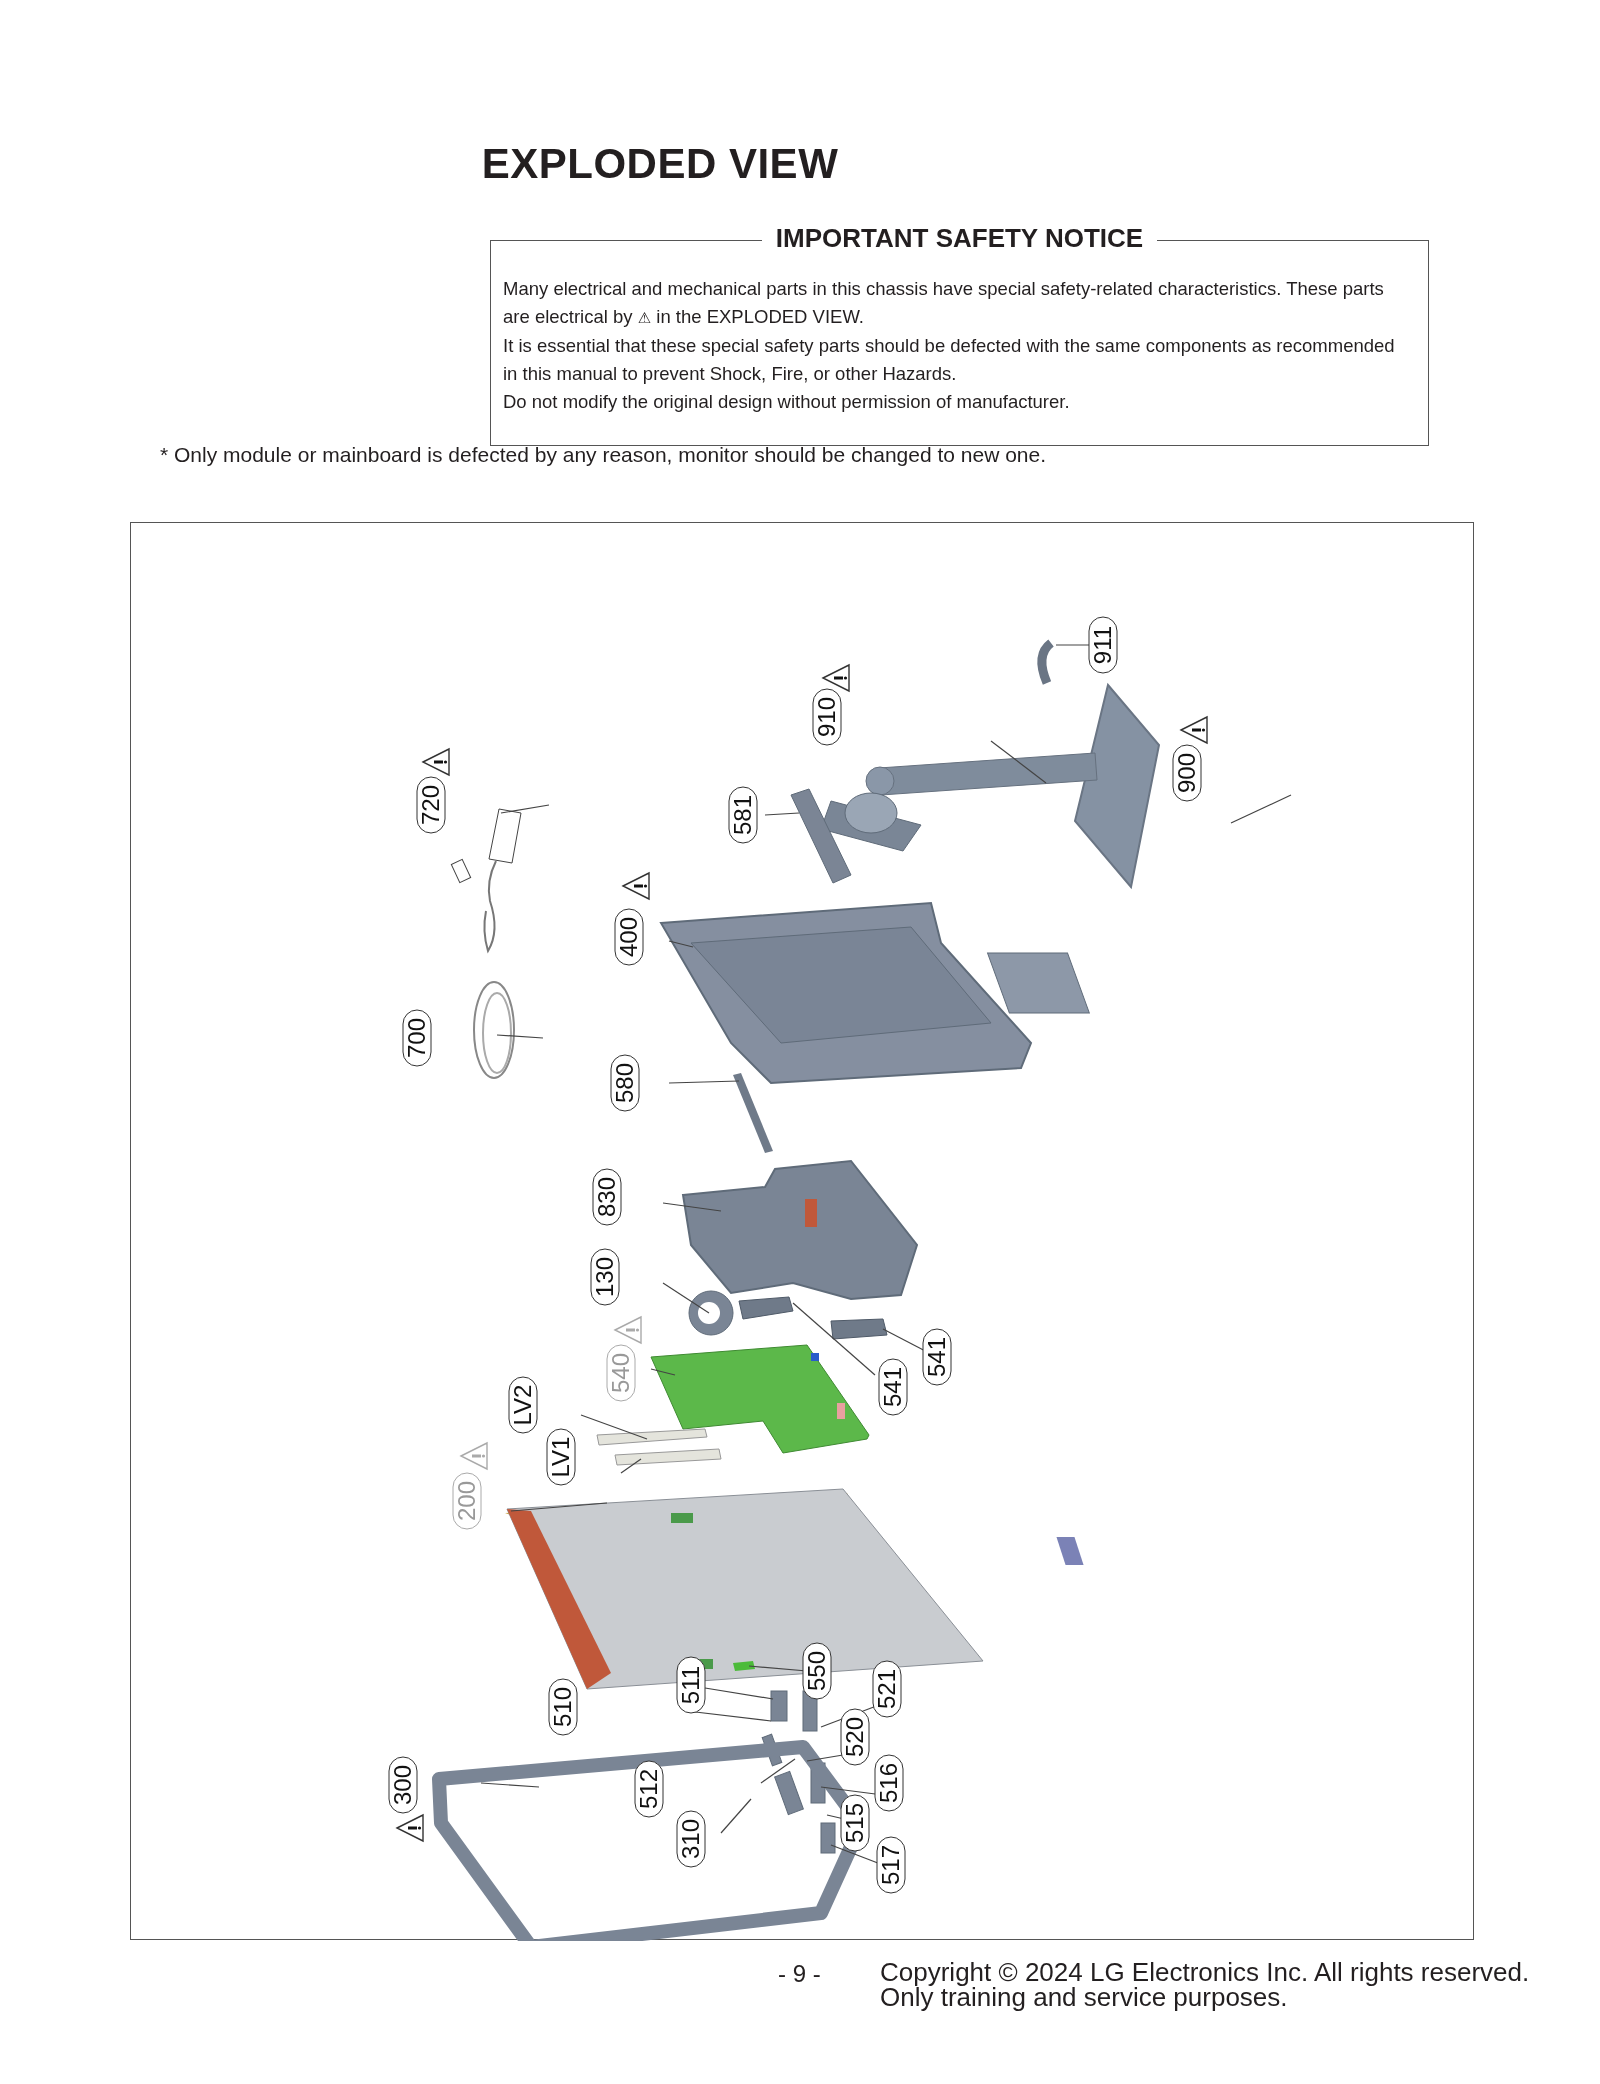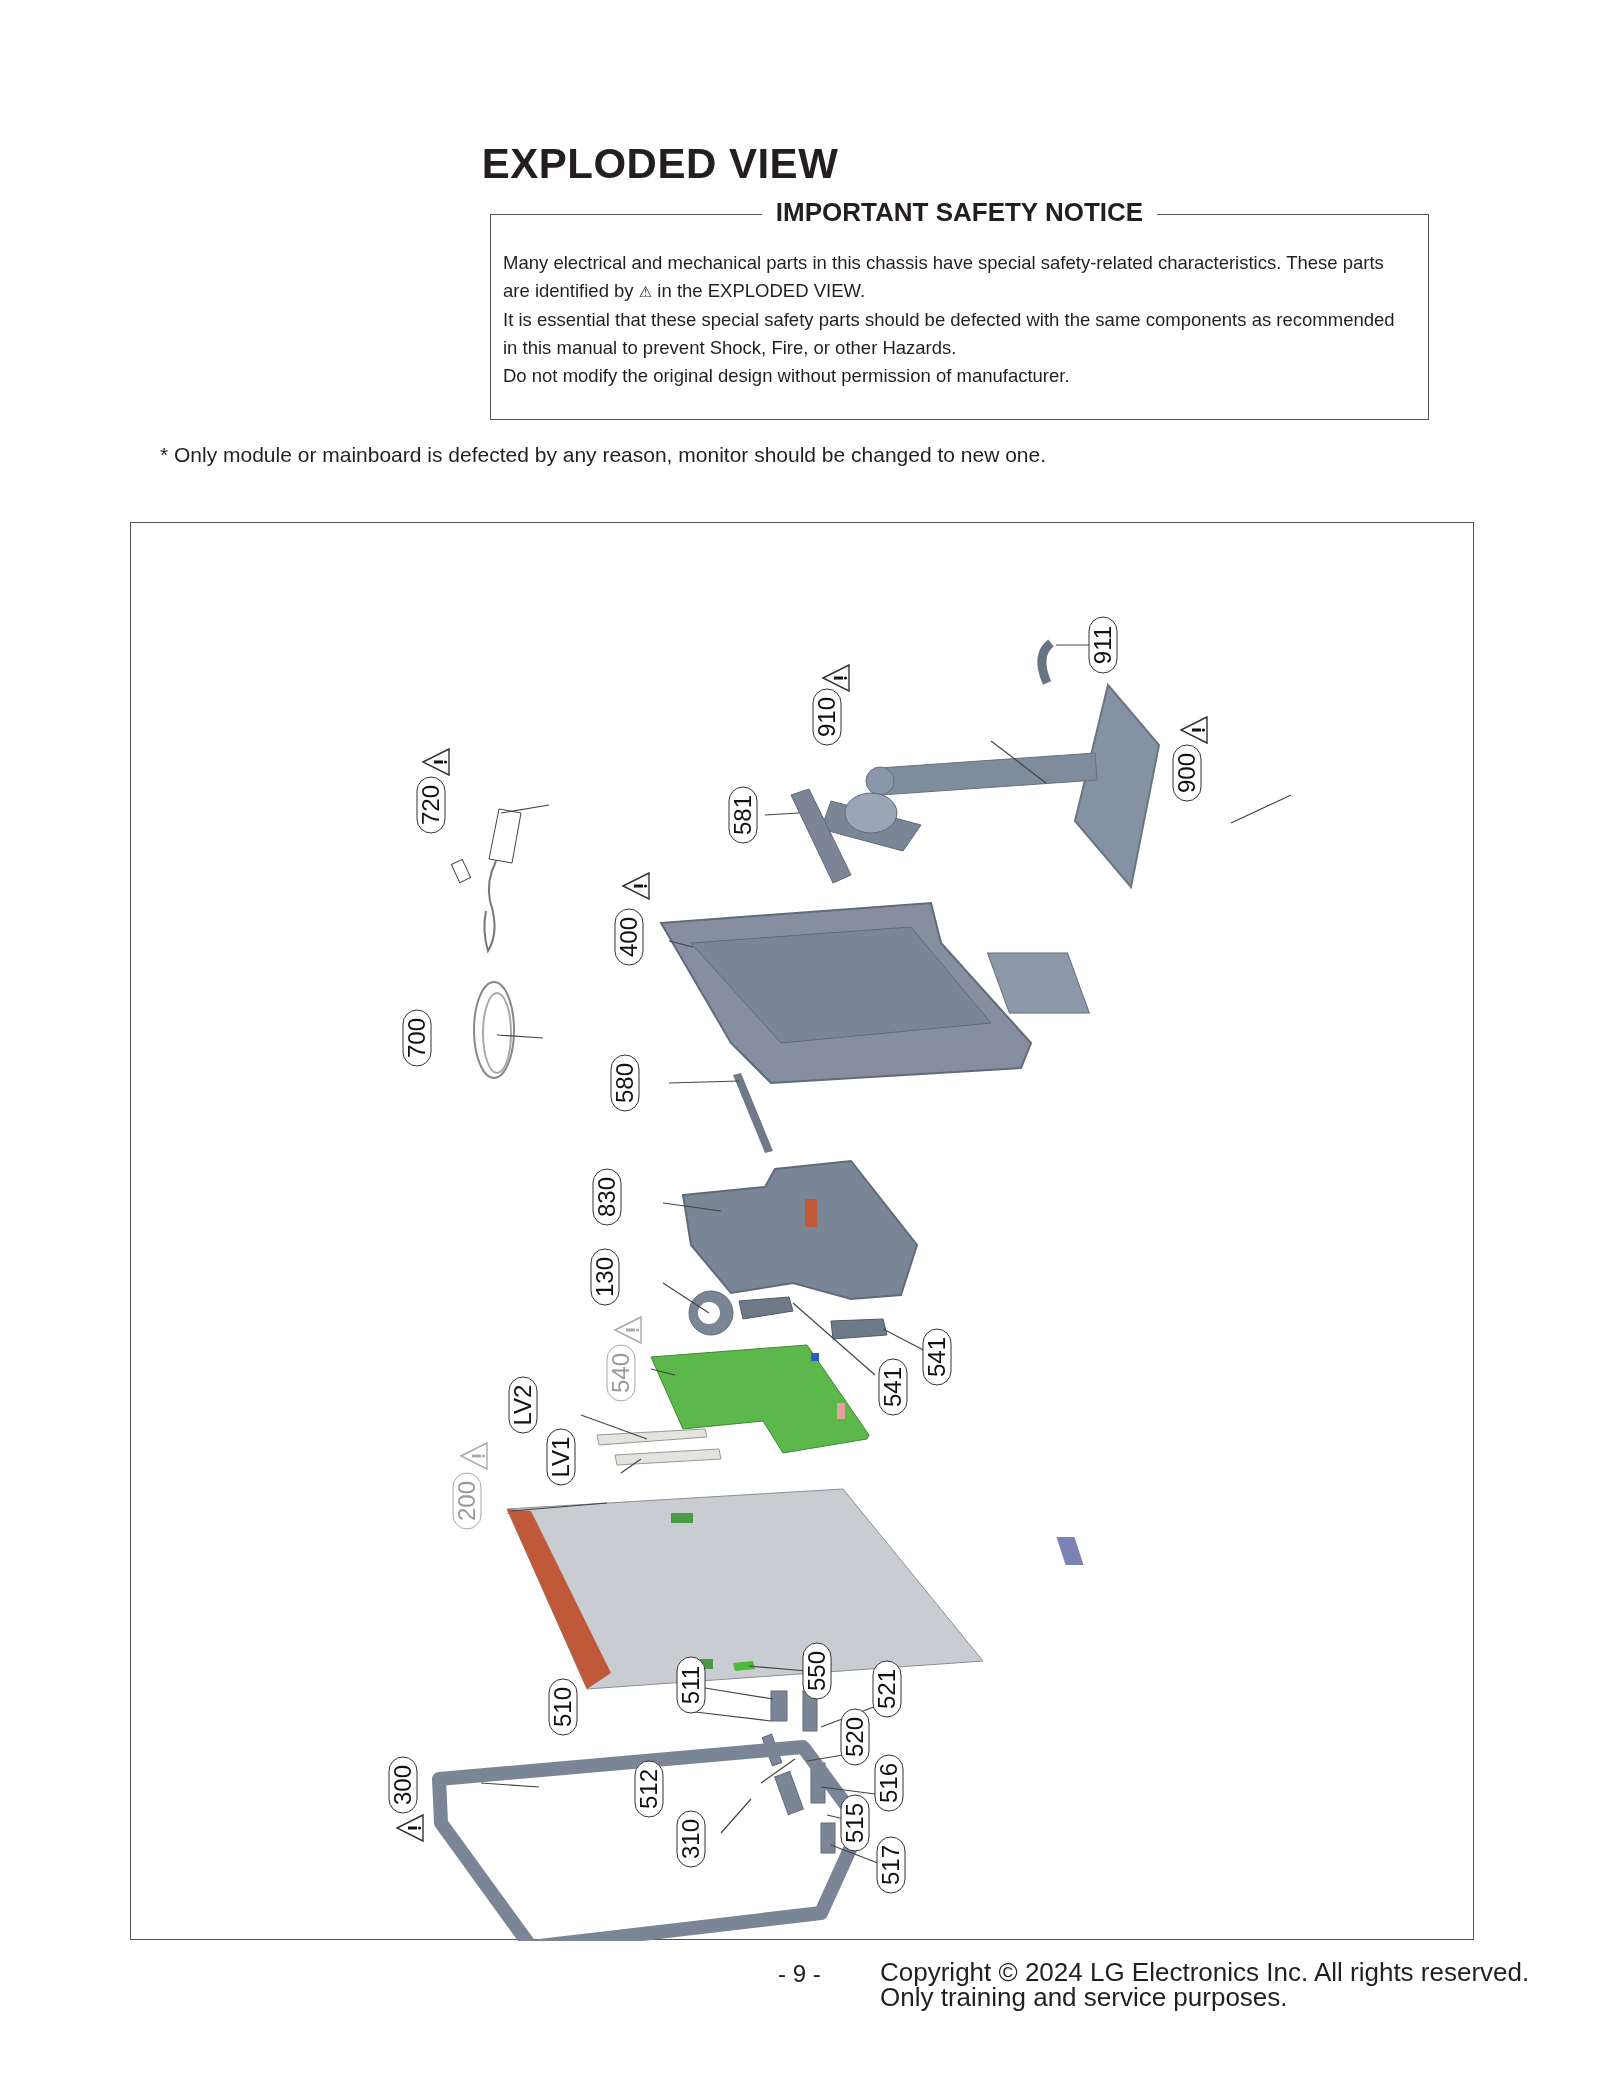--- a/index.html
+++ b/index.html
@@ -1,18 +1,18 @@
 <!DOCTYPE html>
 <html><head>
 <meta charset="utf-8">
 <style>
   html,body{margin:0;padding:0;background:#fff;}
   body{width:1600px;height:2084px;position:relative;font-family:"Liberation Sans",sans-serif;color:#231f20;overflow:hidden;}
   .title{position:absolute;left:0;width:1320px;top:140px;text-align:center;font-size:42px;font-weight:bold;letter-spacing:0.5px;}
-  .notice{position:absolute;left:490px;top:214px;width:939px;height:206px;border:1.5px solid #555;box-sizing:border-box;}
+  .notice{position:absolute;left:490px;top:240px;width:939px;height:206px;border:1.5px solid #555;box-sizing:border-box;}
   .notice-title{position:absolute;left:0;right:0;top:-18px;text-align:center;}
   .notice-title span{background:#fff;padding:0 14px;font-size:26px;font-weight:bold;}
   .notice-body{position:absolute;left:12px;right:12px;top:34px;font-size:18.5px;line-height:28px;text-align:justify;}
   .notice-body p{margin:0;}
   .note{position:absolute;left:160px;top:443px;font-size:21px;}
   .diagram{position:absolute;left:130px;top:522px;width:1344px;height:1418px;border:1.5px solid #555;box-sizing:border-box;}
   .diagram svg{position:absolute;left:0;top:0;}
   .footer-page{position:absolute;left:778px;top:1960px;font-size:24px;}
   .footer-copy{position:absolute;left:880px;top:1960px;font-size:26px;line-height:25px;}
   .lbl text{font-family:"Liberation Sans",sans-serif;font-size:24px;fill:#111;}
@@ -20,21 +20,21 @@
 </style>
 </head>
 <body>
 
 <div class="title">EXPLODED VIEW</div>
 
 <div class="notice">
   <div class="notice-title"><span>IMPORTANT SAFETY NOTICE</span></div>
   <div class="notice-body">
     <p>Many electrical and mechanical parts in this chassis have special safety-related characteristics. These parts</p>
-    <p><span>are identified by</span> <span style="font-size:15px;">⚠</span><span> in the EXPLODED VIEW.</span></p>
+    <p><span>are electrical by</span> <span style="font-size:15px;">⚠</span><span> in the EXPLODED VIEW.</span></p>
     <p>It is essential that these special safety parts should be defected with the same components as recommended</p>
     <p>in this manual to prevent Shock, Fire, or other Hazards.</p>
     <p>Do not modify the original design without permission of manufacturer.</p>
   </div>
 </div>
 
 <div class="note">* Only module or mainboard is defected by any reason, monitor should be changed to new one.</div>
 
 <div class="diagram">
 <svg width="1344" height="1418" viewBox="0 0 1344 1418" xmlns="http://www.w3.org/2000/svg">

